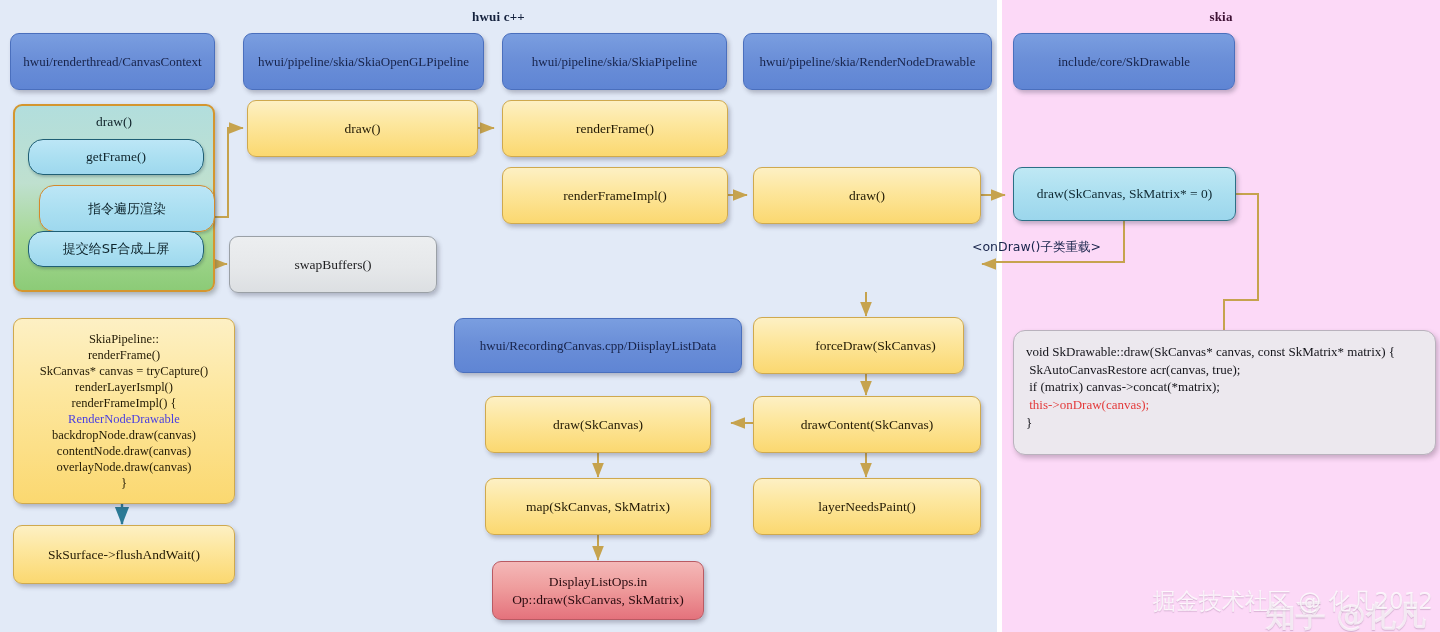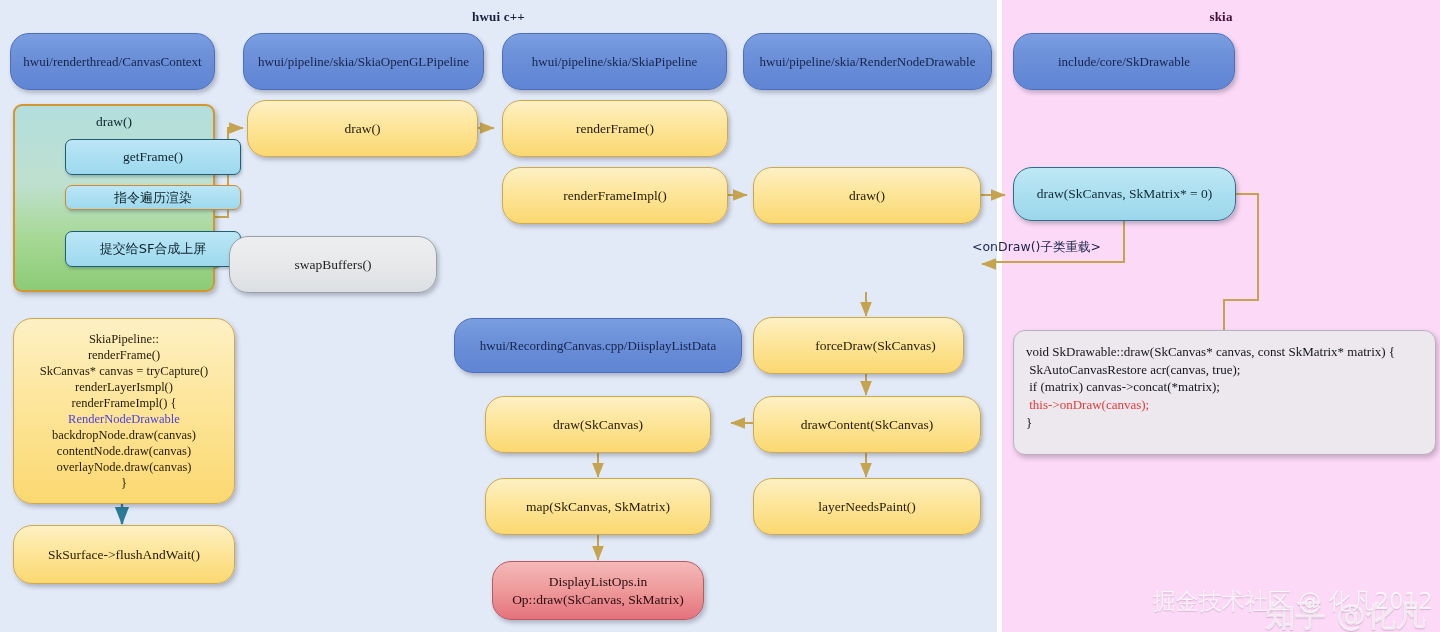--- a/index.html
+++ b/index.html
@@ -20,21 +20,21 @@
     text-align:center; font-weight:bold; font-size:13px;
     color:#14213d; letter-spacing:.2px;
   }
   #panel-skia .panel-title { color:#3d1033; }
 
   
   .node {
     position:absolute;
     display:flex; align-items:center; justify-content:center;
     text-align:center;
-    border-radius:19px;
+    border-radius:9px;
     font-size:13.5px;
     line-height:1.32;
     box-shadow:2px 3px 4px rgba(60,60,80,.30);
     padding:2px 6px;
   }
 
   
   .n-blue {
     background:linear-gradient(180deg,#7a9ee0 0%,#6b8fd8 45%,#5f85d4 100%);
     border:1.4px solid #4a6fbd;
@@ -90,26 +90,25 @@
     background:linear-gradient(180deg,#b2dedd 0%,#bfe0cf 42%,#a6d894 72%,#8ccb77 100%);
     box-shadow:2px 3px 5px rgba(60,70,60,.35);
   }
   #group-draw .group-title {
     position:absolute; left:0; top:8px; width:100%;
     text-align:center; font-size:13.5px; color:#11242b;
   }
   .sub-node {
     position:absolute;
     display:flex; align-items:center; justify-content:center;
-    border-radius:7px;
+    border-radius:15px;
     background:linear-gradient(180deg,#bce6f6 0%,#aadff1 55%,#9ed8ee 100%);
     font-size:13.5px;
     color:#0e242c;
     box-shadow:1px 2px 3px rgba(40,60,70,.28);
-    margin-left:37px;
   }
   .sub-teal  { border:1.5px solid #1f5f75; }
   .sub-orange{ border:1.8px solid #d4892c; }
 
   .cjk { font-family:"DejaVu Sans","Liberation Sans",sans-serif; font-size:13px; }
 
   
   svg.wires { position:absolute; left:0; top:0; width:1440px; height:632px; pointer-events:none; }
 
   
@@ -196,21 +195,21 @@
   <div class="node n-blue" style="left:10px;  top:33px; width:205px; height:57px;">hwui/renderthread/CanvasContext</div>
   <div class="node n-blue" style="left:243px; top:33px; width:241px; height:57px;">hwui/pipeline/skia/SkiaOpenGLPipeline</div>
   <div class="node n-blue" style="left:502px; top:33px; width:225px; height:57px;">hwui/pipeline/skia/SkiaPipeline</div>
   <div class="node n-blue" style="left:743px; top:33px; width:249px; height:57px;">hwui/pipeline/skia/RenderNodeDrawable</div>
   <div class="node n-blue" style="left:1013px; top:33px; width:222px; height:57px;">include/core/SkDrawable</div>
   <div class="node n-blue" style="left:454px; top:318px; width:288px; height:55px;">hwui/RecordingCanvas.cpp/DiisplayListData</div>
 
   <div id="group-draw" style="left:13px; top:104px; width:202px; height:188px;">
     <div class="group-title">draw()</div>
     <div class="sub-node sub-teal" style="left:13px; top:33px;  width:176px; height:36px;">getFrame()</div>
-    <div class="sub-node sub-orange cjk" style="left:13px; top:79px;  width:176px; height:25px;">指令遍历渲染</div>
+    <div class="sub-node sub-orange cjk" style="left:24px; top:79px;  width:176px; height:47px;">指令遍历渲染</div>
     <div class="sub-node sub-teal cjk" style="left:13px; top:125px; width:176px; height:36px;">提交给SF合成上屏</div>
   </div>
 
   <div class="node n-yellow" style="left:247px; top:100px; width:231px; height:57px;">draw()</div>
 
   <div class="node n-grey" style="left:229px; top:236px; width:208px; height:57px;">swapBuffers()</div>
 
   <div class="node n-yellow" style="left:502px; top:100px; width:226px; height:57px;">renderFrame()</div>
   <div class="node n-yellow" style="left:502px; top:167px; width:226px; height:57px;">renderFrameImpl()</div>
 

